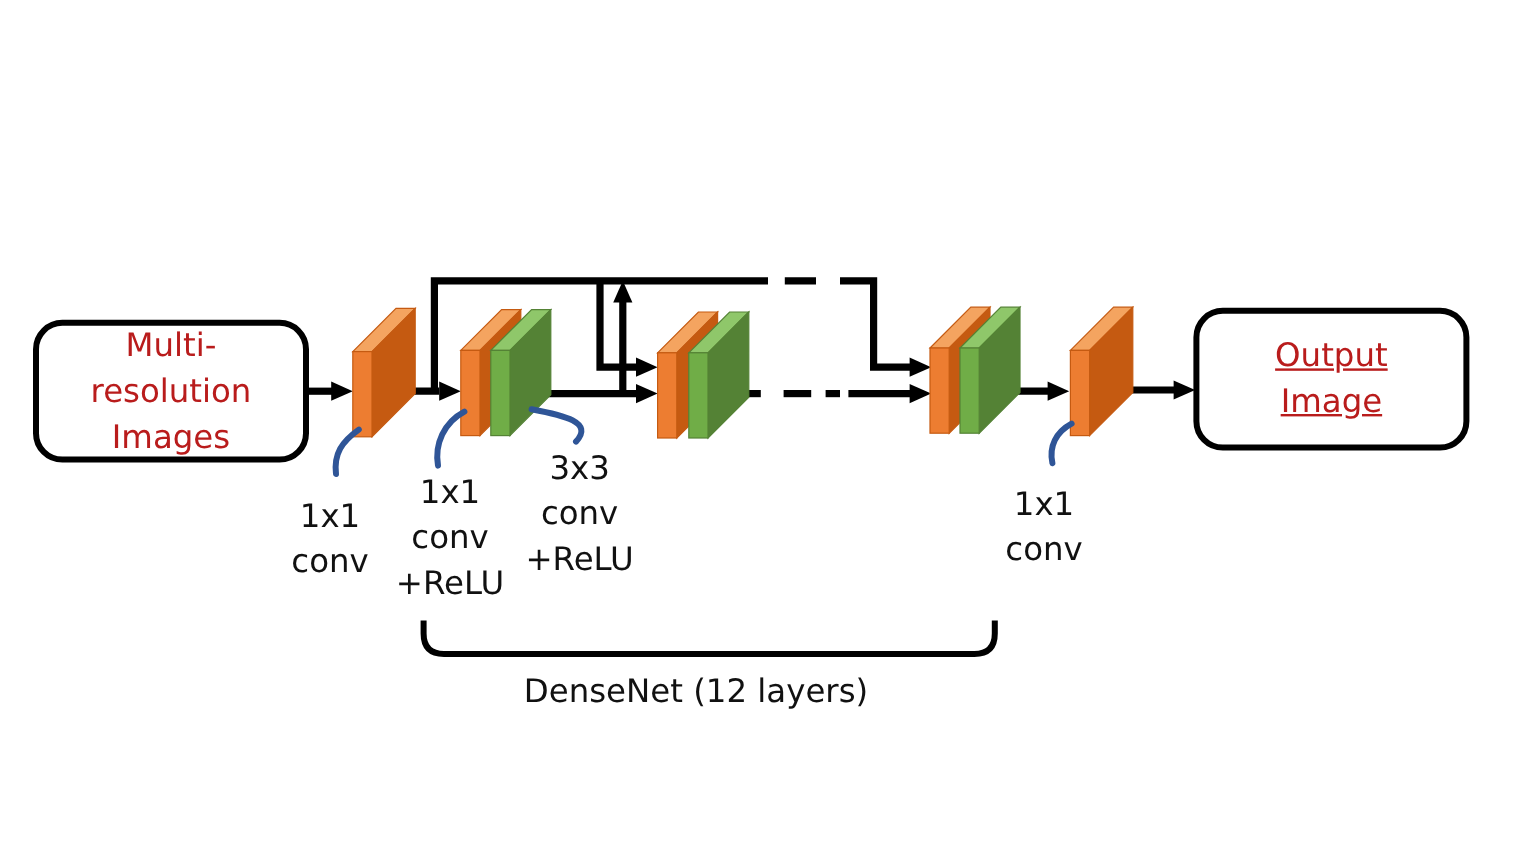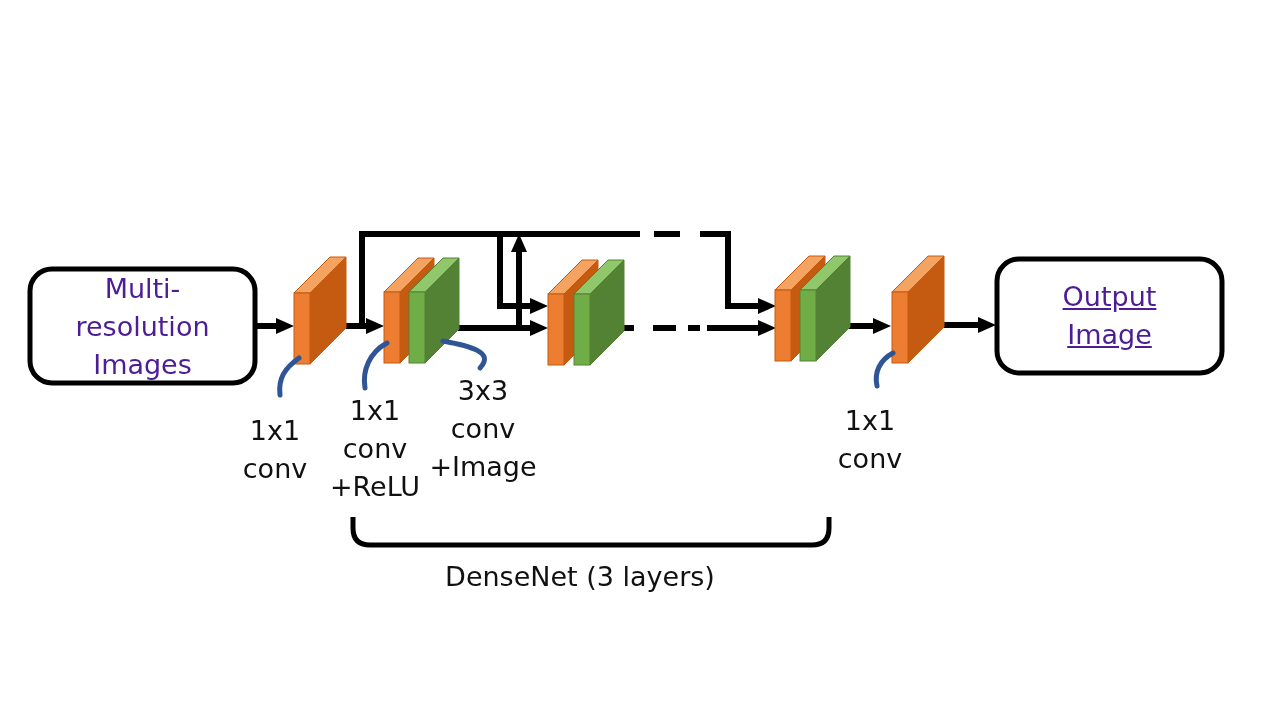--- a/index.html
+++ b/index.html
@@ -1,19 +1,19 @@
 <!DOCTYPE html>
 <html><head>
   <meta charset="utf-8">
   <style>
     html, body { margin: 0; padding: 0; background: #ffffff; }
     body { width: 1280px; height: 720px; position: relative; overflow: hidden; font-family: "DejaVu Sans", sans-serif; }
     svg { position: absolute; left: 0; top: 0; }
     .label { position: absolute; text-align: center; color: #111; font-family: "DejaVu Sans", sans-serif; line-height: 38px; font-size: 27px; white-space: pre; }
-    .box-label { position: absolute; text-align: center; color: #4c1d95; font-size: 27px; line-height: 38px; white-space: pre; }
+    .box-label { position: absolute; text-align: center; color: #b91c1c; font-size: 27px; line-height: 38px; white-space: pre; }
   </style>
 </head>
 <body>
 
 <svg width="1280" height="720" viewBox="0 0 1280 720">
   <defs>
     <marker id="arrow" markerWidth="6" markerHeight="6" refX="5" refY="3" orient="auto" markerUnits="strokeWidth">
       <path d="M0,0 L6,3 L0,6 Z" fill="#000"></path>
     </marker>
   </defs>
@@ -115,17 +115,17 @@
 <div class="box-label" style="left:997px; top:278px; width:225px;text-decoration:underline;">Output
 Image</div>
 
 <div class="label" style="left:225px; top:412px; width:100px;">1x1
 conv</div>
 <div class="label" style="left:320px; top:392px; width:110px;">1x1
 conv
 +ReLU</div>
 <div class="label" style="left:428px; top:372px; width:110px;">3x3
 conv
-+Image</div>
++ReLU</div>
 <div class="label" style="left:820px; top:402px; width:100px;">1x1
 conv</div>
 
-<div class="label" style="left:380px; top:558px; width:400px;">DenseNet (3 layers)</div>
+<div class="label" style="left:380px; top:558px; width:400px;">DenseNet (12 layers)</div>
 
 </body></html>

